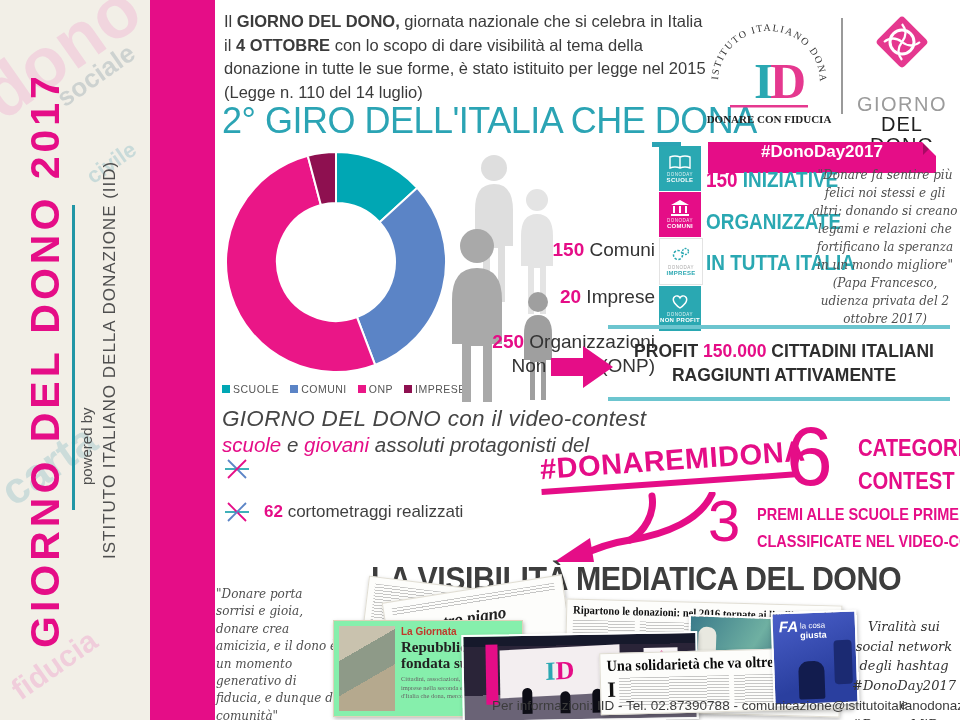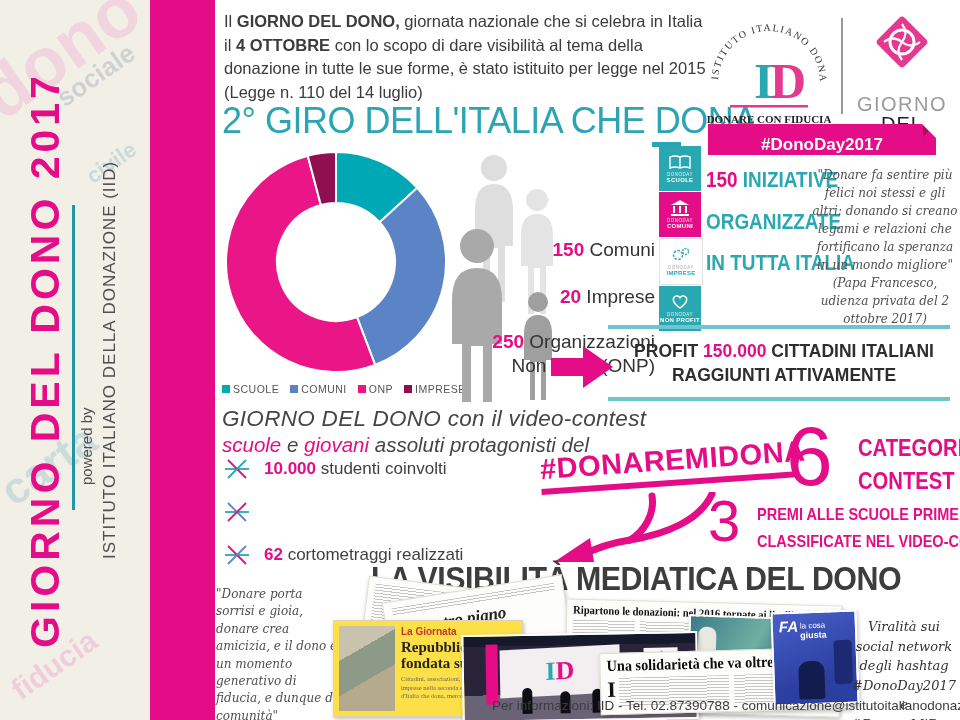--- a/index.html
+++ b/index.html
@@ -32,22 +32,22 @@
   #main-title{left:222px;top:100px;width:500px;font-size:36px;color:#2ba4b4;letter-spacing:-.5px;white-space:nowrap;}
   #title-underline{left:652px;top:142px;width:29px;height:5px;background:#2ba4b4;}
 
   
   #iid-logo{left:700px;top:6px;width:138px;height:124px;}
   #logo-divider{left:841px;top:18px;width:2px;height:96px;background:#9a9a9a;}
   #gdd-logo{left:849px;top:10px;width:106px;text-align:center;}
   #gdd-lines{line-height:1.02;margin-top:16px;}
   #gdd-l1{font-size:20px;color:#9b9b9b;letter-spacing:1.5px;}
   #gdd-l2{font-size:20px;color:#1f1f1f;letter-spacing:1px;}
-  #ribbon{left:708px;top:124px;width:228px;height:31px;background:#e50d87;display:flex;
-          align-items:flex-end;justify-content:center;color:#fff;font-weight:bold;font-size:17px;}
+  #ribbon{left:708px;top:142px;width:228px;height:31px;background:#e50d87;display:flex;
+          align-items:flex-start;justify-content:center;color:#fff;font-weight:bold;font-size:17px;}
   #ribbon:after{content:"";position:absolute;right:0;top:0;border-style:solid;border-width:0 14px 14px 0;
           border-color:transparent #fff transparent transparent;}
   #ribbon .fold{position:absolute;right:1px;top:1px;border-style:solid;border-width:12px 12px 0 0;
           border-color:#a80a64 transparent transparent transparent;}
 
   
   #donut{left:220px;top:146px;}
   #legend{left:222px;top:383px;width:250px;display:flex;gap:11px;font-size:10.5px;color:#555;}
   .legend-item{display:flex;align-items:center;gap:3px;letter-spacing:.5px;}
   .legend-swatch{width:8px;height:8px;display:inline-block;}
@@ -110,21 +110,21 @@
   
   #media-title{left:333px;top:560px;width:606px;text-align:center;font-size:33px;font-weight:800;
                color:#3d3d3d;letter-spacing:-.5px;white-space:nowrap;}
 
   .clip{position:absolute;background:#fdfdfb;border:1px solid #e0ddd3;box-shadow:1px 2px 4px rgba(0,0,0,.25);}
   .greeking{background:repeating-linear-gradient(#9a9a9a 0 1px,transparent 1px 3px);opacity:.55;}
   #clip-paper{left:365px;top:582px;width:106px;height:58px;transform:rotate(7deg);}
   #clip-piano{left:388px;top:588px;width:182px;height:94px;transform:rotate(-9deg);
               font-family:"Liberation Serif",serif;font-style:italic;font-weight:bold;color:#222;
               font-size:17px;line-height:1.2;padding:6px 8px;box-sizing:border-box;}
-  #clip-giornata{left:333px;top:620px;width:190px;height:97px;background:#fde047;border-color:#ddd3ba;
+  #clip-giornata{left:333px;top:620px;width:190px;height:97px;background:#86efac;border-color:#ddd3ba;
               display:flex;padding:5px;box-sizing:border-box;gap:6px;}
   #cg-photo{width:56px;height:100%;background:linear-gradient(150deg,#c9c2ae 0 30%,#8e9a88 30% 60%,#b5a98e 60%);flex:none;}
   #cg-kicker{color:#c0392b;font-size:10px;font-weight:bold;}
   #cg-head{font-family:"Liberation Serif",serif;font-weight:bold;font-size:15px;line-height:1.08;color:#222;margin:2px 0 4px;}
   #cg-body{font-size:6.5px;color:#666;line-height:1.25;font-family:"Liberation Serif",serif;}
   #clip-ripartono{left:565px;top:602px;width:276px;height:112px;transform:rotate(1.5deg);
               padding:4px 6px;box-sizing:border-box;}
   #cr-head{font-family:"Liberation Serif",serif;font-weight:bold;font-size:11.5px;color:#111;white-space:nowrap;}
   .cols{display:flex;gap:5px;margin-top:4px;}
   .col{flex:1;height:56px;}
@@ -311,28 +311,20 @@
 
   <div id="protagonisti" class="abs">
     <div id="prot-l2"><span>GIORNO DEL DONO</span><span> con il video-contest</span></div>
     <div id="prot-l1"><span class="mag">scuole</span><span> e </span><span class="mag">giovani</span><span> assoluti protagonisti del</span></div>
   </div>
 
   <div id="bullets" class="abs">
     <div class="bullet">
       <svg width="26" height="26" viewBox="0 0 26 26">
           <line x1="1" y1="13" x2="25" y2="13" stroke="#2aa8b2" stroke-width="1.8"></line>
-          <line x1="4" y1="4" x2="22" y2="22" stroke="#e50d87" stroke-width="1.8"></line>
-          <line x1="22" y1="4" x2="4" y2="22" stroke="#2aa8b2" stroke-width="1.8"></line>
-        </svg>
-      <span><span class="num mag">10.000</span><span> studenti coinvolti</span></span>
-    </div>
-    <div class="bullet">
-      <svg width="26" height="26" viewBox="0 0 26 26">
-          <line x1="1" y1="13" x2="25" y2="13" stroke="#2aa8b2" stroke-width="1.8"></line>
           <line x1="4" y1="4" x2="22" y2="22" stroke="#5b84c6" stroke-width="1.8"></line>
           <line x1="22" y1="4" x2="4" y2="22" stroke="#e50d87" stroke-width="1.8"></line>
         </svg>
     </div>
     <div class="bullet">
       <svg width="26" height="26" viewBox="0 0 26 26">
           <line x1="1" y1="13" x2="25" y2="13" stroke="#2aa8b2" stroke-width="1.8"></line>
           <line x1="4" y1="4" x2="22" y2="22" stroke="#e50d87" stroke-width="1.8"></line>
           <line x1="22" y1="4" x2="4" y2="22" stroke="#5b84c6" stroke-width="1.8"></line>
         </svg>

